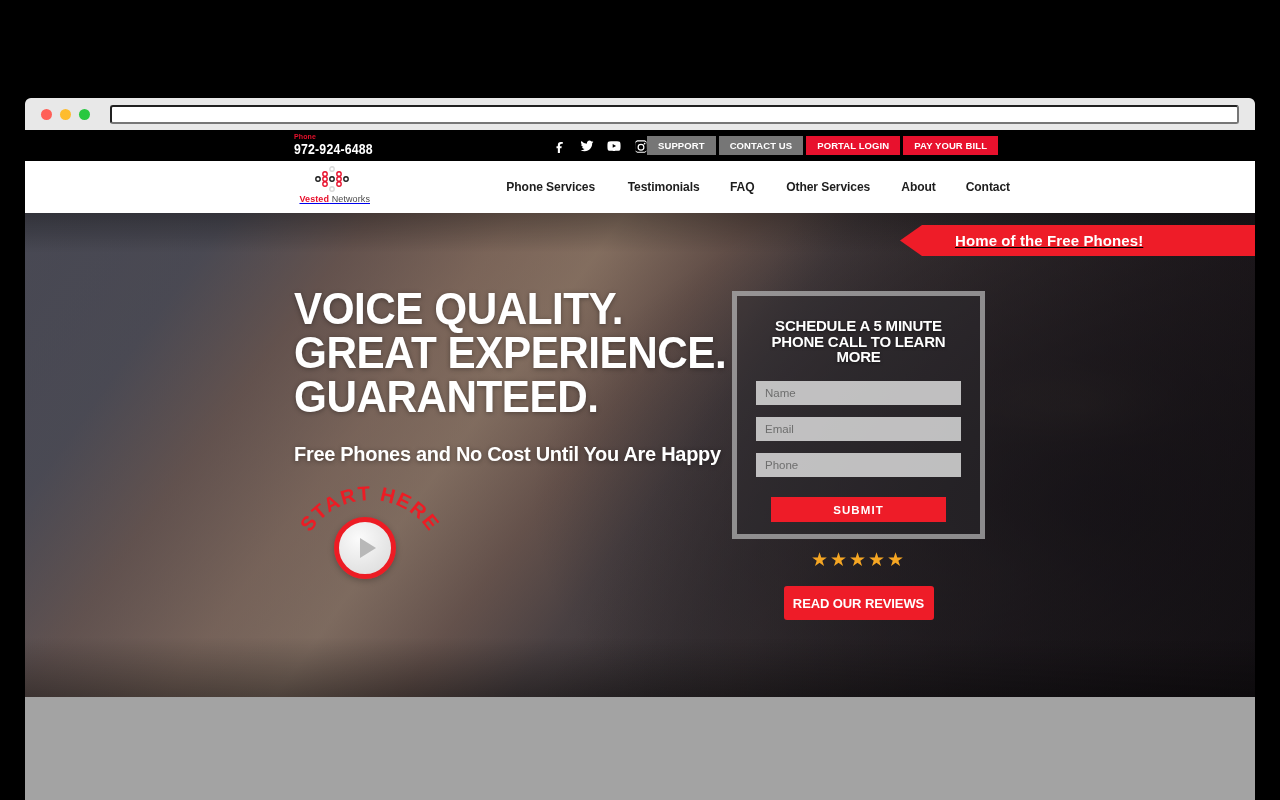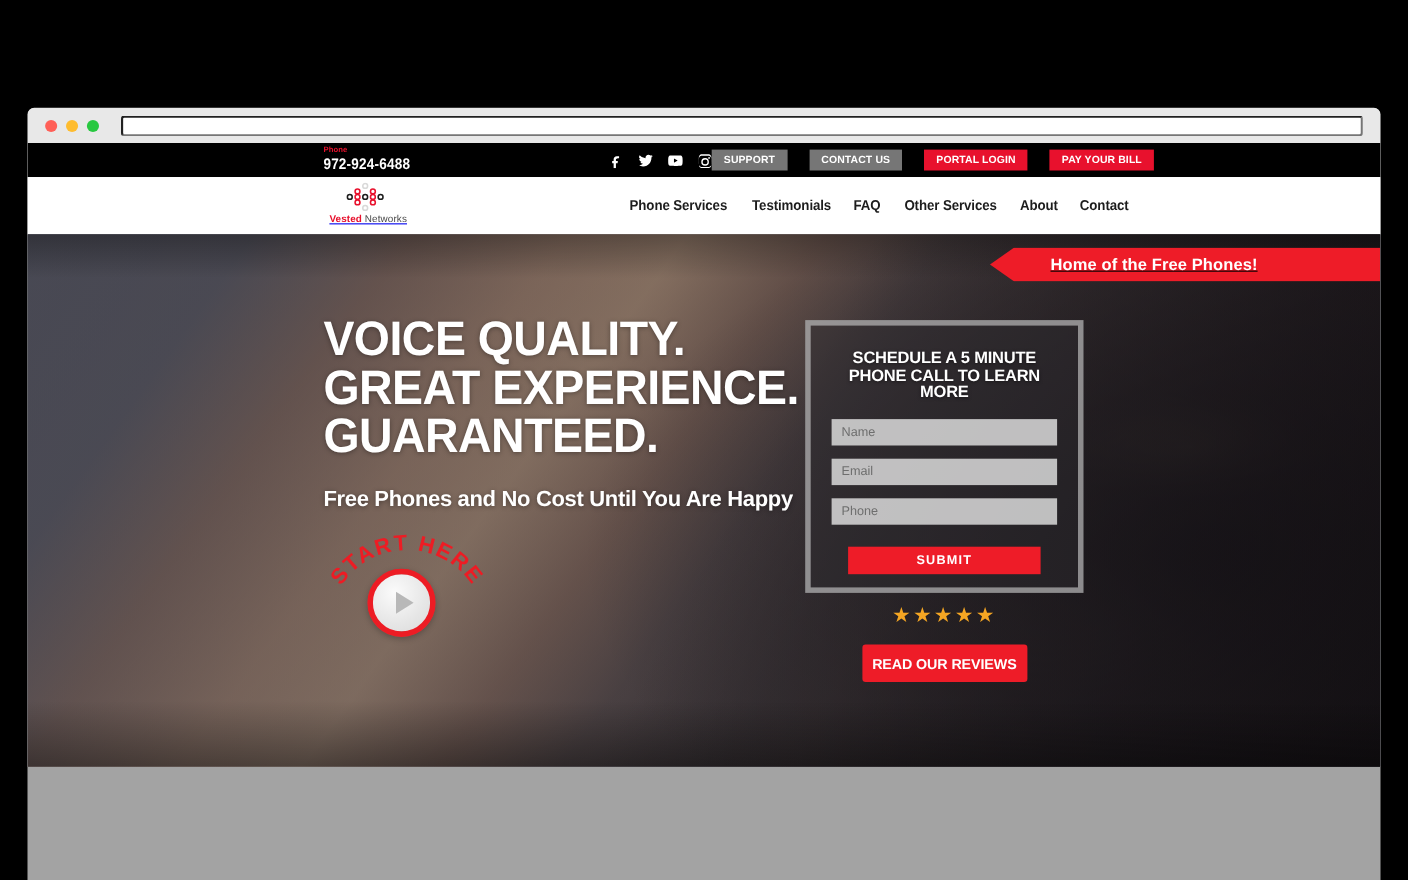--- a/index.html
+++ b/index.html
@@ -81,21 +81,21 @@
   }
   .social-ico {
     width: 14px; height: 14px;
     fill: #fff;
     display: block;
   }
   .top-buttons {
     position: absolute;
     left: 622px; top: 0;
     height: 31px;
-    display: flex; align-items: center; gap: 20px;
+    display: flex; align-items: center; gap: 3px;
   }
   .tbtn {
     font-size: 9.5px;
     font-weight: bold;
     color: #fff;
     letter-spacing: .1px;
     padding: 5px 11px 5px;
     border: none;
     line-height: 1;
     cursor: pointer;
@@ -121,22 +121,22 @@
     margin-top: 2px;
     font-size: 9px;
     letter-spacing: .1px;
     white-space: nowrap;
     font-family: "Liberation Sans", sans-serif;
   }
   .logo-text .v { color: #e8112d; font-weight: bold; }
   .logo-text .n { color: #4a4a4a; }
   .nav {
     position: absolute;
-    right: 227px; top: 18px;
-    display: flex; gap: 17px;
+    right: 243px; top: 18px;
+    display: flex; gap: 27px;
   }
   .nav a {
     font-size: 13px;
     font-weight: bold;
     color: #1d1d1d;
     text-decoration: none;
     white-space: nowrap;
     letter-spacing: -.1px;
     font-family: "Liberation Sans Narrow", "Liberation Sans", sans-serif;
     transform: scaleX(.93);

